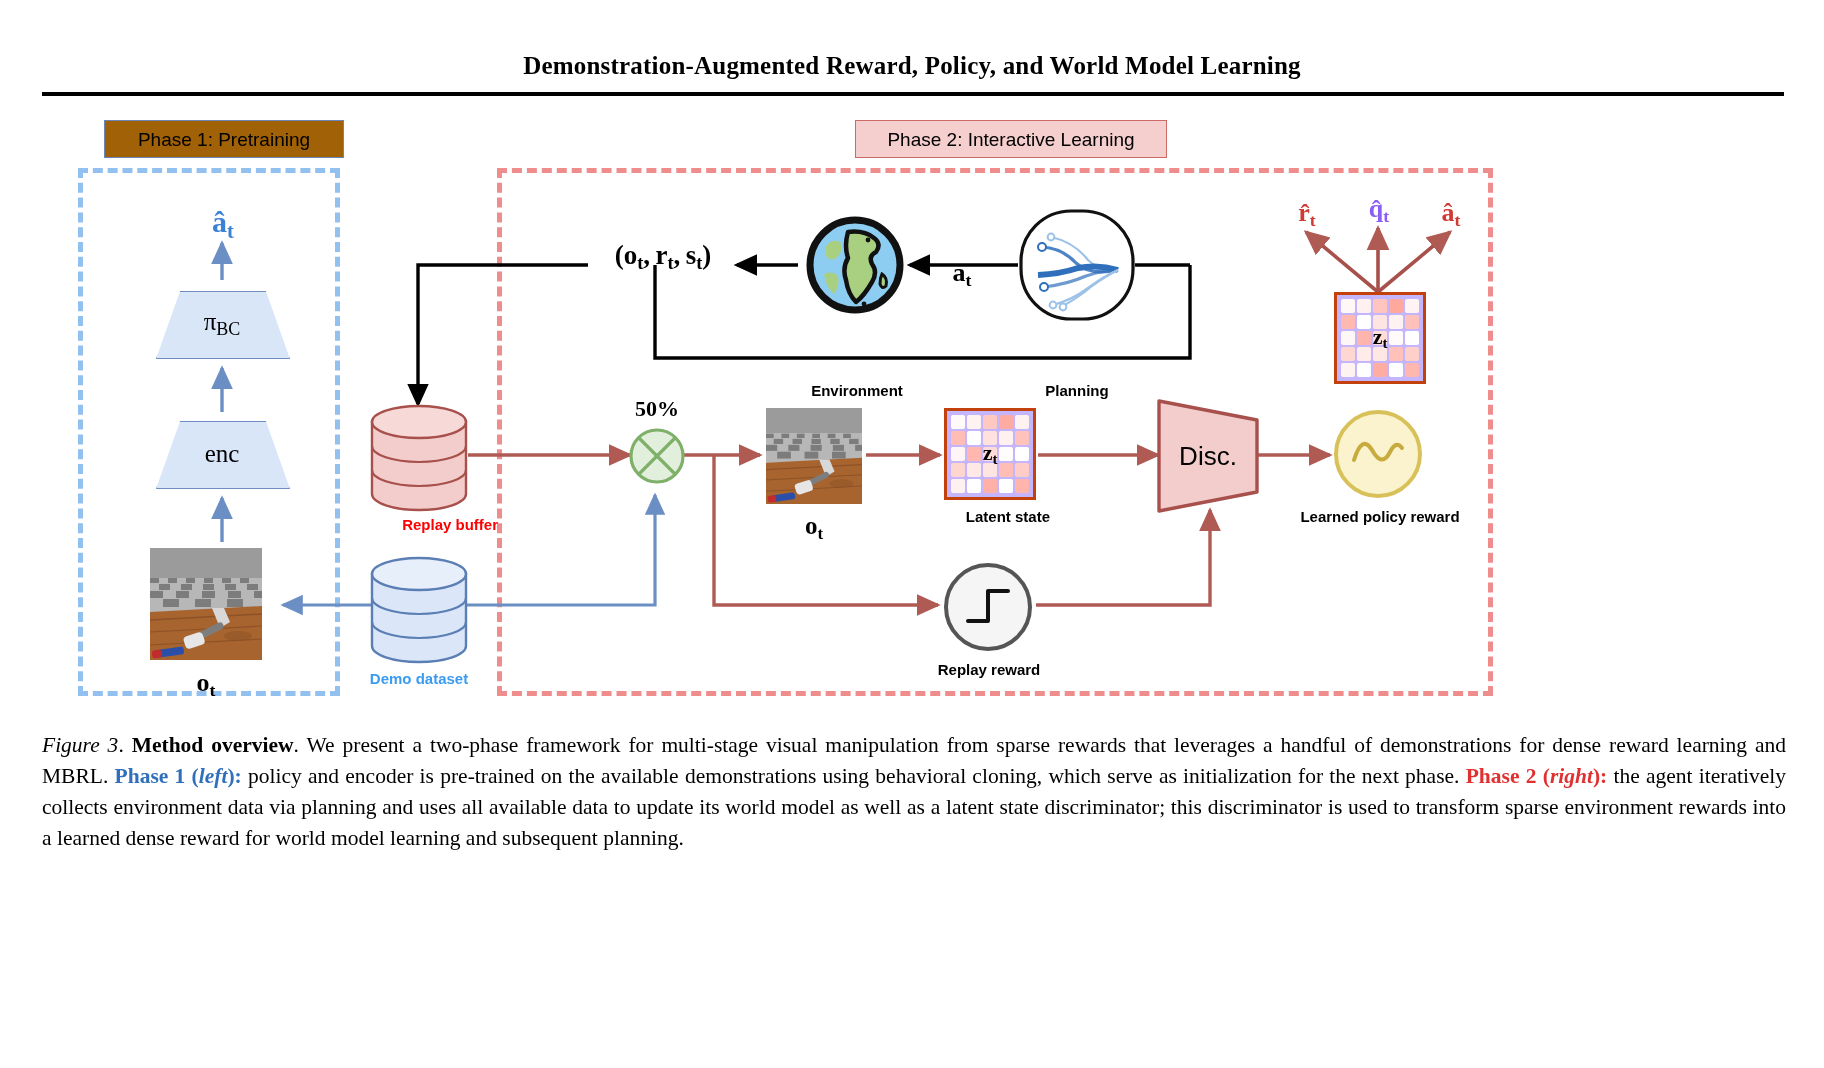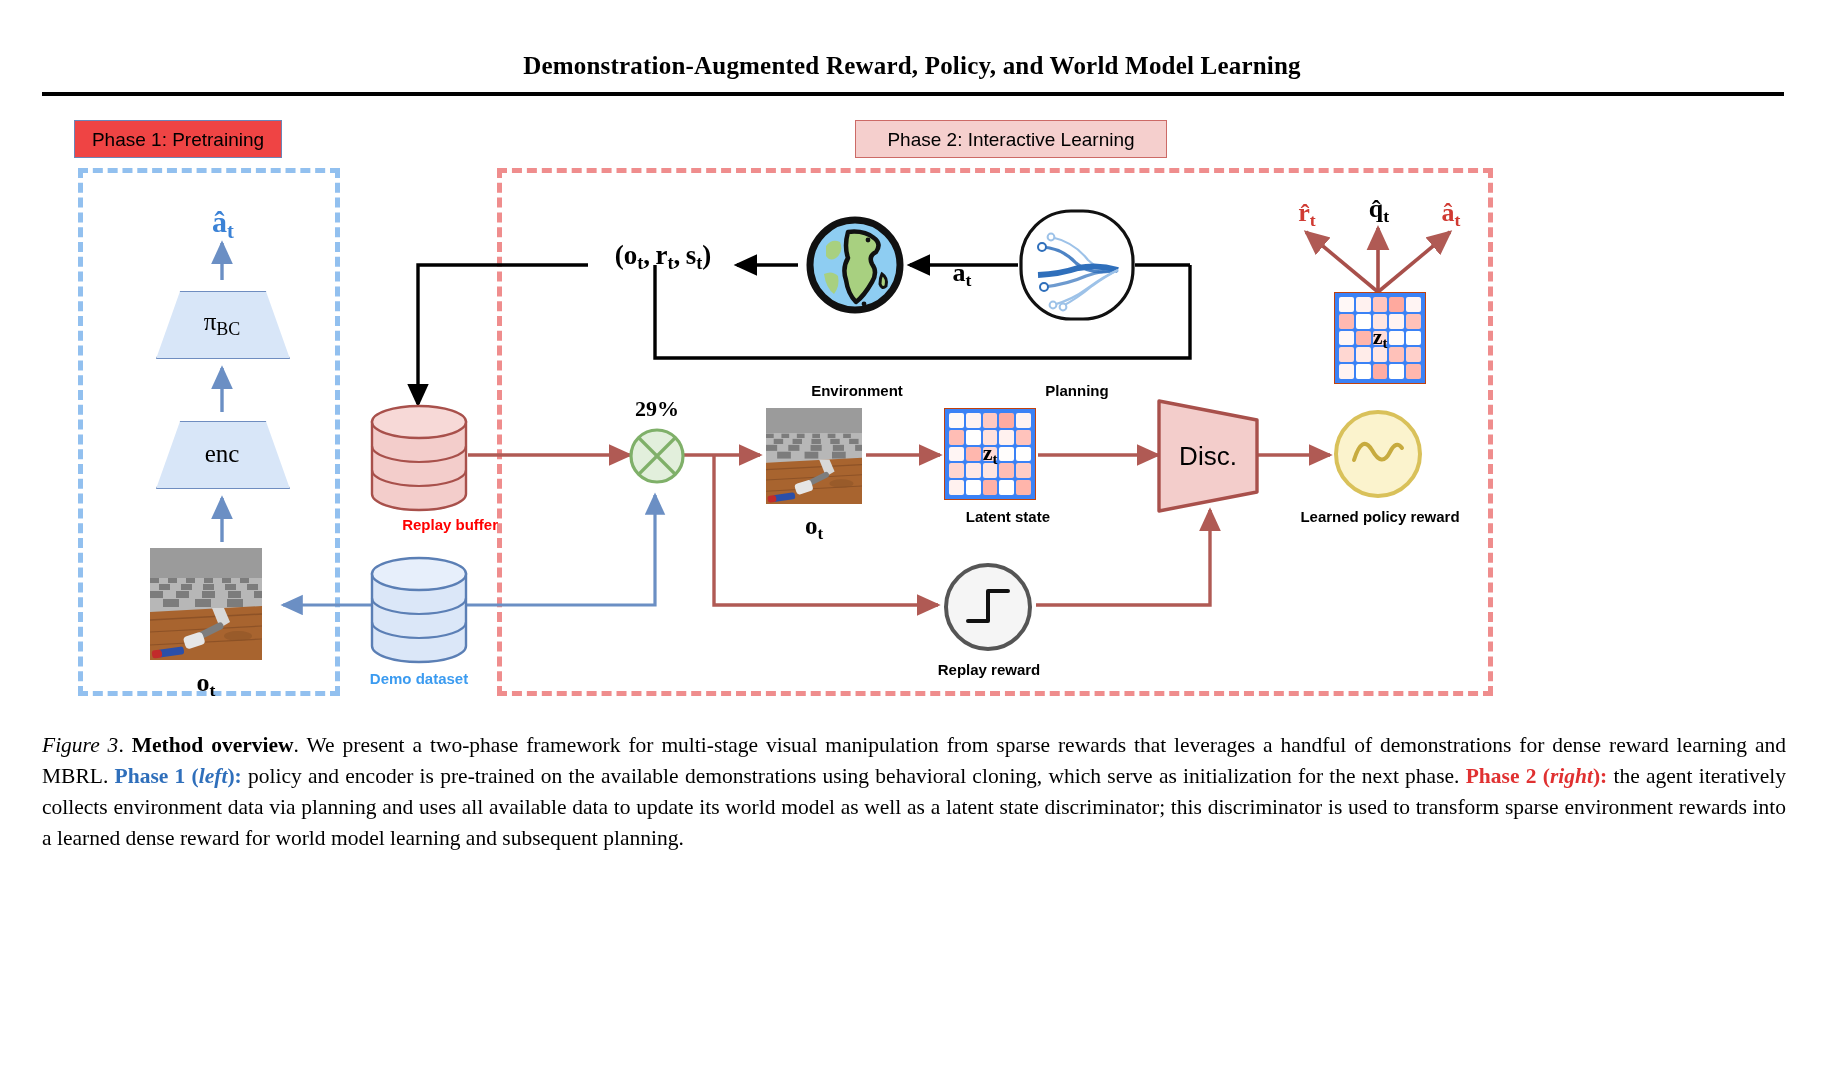--- a/index.html
+++ b/index.html
@@ -11,21 +11,21 @@
     top:52px;left:0;width:1824px;text-align:center;
     font-family:"Liberation Serif",serif;font-weight:bold;font-size:25px;
     letter-spacing:.2px;
   }
   #title-rule{top:92px;left:42px;width:1742px;height:4px;background:#000;}
   
   .phase-banner{
     font-size:19px;text-align:center;line-height:38px;height:38px;
     border-width:1.6px;border-style:solid;box-sizing:border-box;
   }
-  #phase1-banner{top:120px;left:74px;width:208px;background:#ef4444;border-color:#6b86b8;}
+  #phase1-banner{top:120px;left:104px;width:240px;background:#a16207;border-color:#6b86b8;}
   #phase2-banner{top:120px;left:855px;width:312px;background:#f5cfcd;border-color:#cc6a66;}
   
   #phase1-box{top:168px;left:78px;width:262px;height:528px;
      border:5px dashed #92c0ef;box-sizing:border-box;}
   #phase2-box{top:168px;left:497px;width:996px;height:528px;
      border:5px dashed #ef8d8d;box-sizing:border-box;}
   
   .math{font-family:"Liberation Serif",serif;font-weight:bold;}
   .lbl-bold{font-weight:bold;font-size:15px;}
   .sub{font-size:.68em;vertical-align:-0.28em;font-weight:bold;}
@@ -36,22 +36,22 @@
      transform:translateY(-50%);text-align:center;
      font-family:"Liberation Serif",serif;font-size:25px;color:#000;}
   
   .robot{border:0;overflow:hidden;position:absolute;}
   
   .cyl{position:absolute;}
   
   .red-lbl{color:#ff0000;font-weight:bold;font-size:15px;}
   .blue-lbl{color:#3b9bf0;font-weight:bold;font-size:15px;}
   
-  .zgrid{position:absolute;background:#3b82f6;padding:4px;box-sizing:border-box;
-         border:1px solid #c2410c;}
+  .zgrid{position:absolute;background:#c4b5fd;padding:4px;box-sizing:border-box;
+         border:3px solid #c2410c;}
   .zgrid .cells{display:grid;gap:2px;width:100%;height:100%;}
   .zgrid .cell{border-radius:2px;}
   .zlabel{position:absolute;left:0;width:100%;top:50%;transform:translateY(-50%);
      text-align:center;font-family:"Liberation Serif",serif;font-weight:bold;font-size:22px;}
   
   #caption{
     top:730px;left:42px;width:1744px;
     font-family:"Liberation Serif",serif;font-size:21.5px;line-height:31px;
     text-align:justify;
   }
@@ -232,21 +232,21 @@
     <circle cx="26" cy="79" r="4" fill="#fff" stroke="#2f6fbb" stroke-width="2"></circle>
     <circle cx="35" cy="97" r="3.4" fill="#fff" stroke="#9dc2e8" stroke-width="2"></circle>
     <circle cx="45" cy="99" r="3.4" fill="#fff" stroke="#9dc2e8" stroke-width="2"></circle>
   </svg>
 </div>
 <div class="abs lbl-bold" style="top:382px;left:1012px;width:130px;text-align:center;">Planning</div>
 
 <div class="abs math" style="top:198px;left:1274px;width:66px;text-align:center;font-size:26px;color:#d03a32;">
   <span>r̂</span><span class="sub">t</span>
 </div>
-<div class="abs math" style="top:194px;left:1346px;width:66px;text-align:center;font-size:26px;color:#000000;">
+<div class="abs math" style="top:194px;left:1346px;width:66px;text-align:center;font-size:26px;color:#8b5cf6;">
   <span>q̂</span><span class="sub">t</span>
 </div>
 <div class="abs math" style="top:198px;left:1418px;width:66px;text-align:center;font-size:26px;color:#d03a32;">
   <span>â</span><span class="sub">t</span>
 </div>
 
 <div class="zgrid" id="wm-grid" style="top:292px;left:1334px;width:92px;height:92px;">
   <div class="cells" style="grid-template-columns: repeat(5, 1fr); grid-template-rows: repeat(5, 1fr);">
       <div class="cell" style="background: rgb(255, 248, 247);"></div>
       <div class="cell" style="background: rgb(255, 241, 239);"></div>
@@ -270,21 +270,21 @@
       <div class="cell" style="background: rgb(255, 207, 201);"></div>
       <div class="cell" style="background: rgb(255, 243, 242);"></div>
       <div class="cell" style="background: rgb(255, 255, 255);"></div>
       <div class="cell" style="background: rgb(255, 173, 163);"></div>
       <div class="cell" style="background: rgb(255, 255, 255);"></div>
       <div class="cell" style="background: rgb(255, 183, 174);"></div>
     </div>
   <span class="zlabel"><span>z</span><span class="sub">t</span></span>
 </div>
 
-<div class="abs math" style="top:396px;left:622px;width:70px;text-align:center;font-size:22px;">29%</div>
+<div class="abs math" style="top:396px;left:622px;width:70px;text-align:center;font-size:22px;">50%</div>
 <div class="abs" style="top:427px;left:628px;width:58px;height:58px;">
   <svg width="58" height="58" viewBox="0 0 58 58">
     <circle cx="29" cy="29" r="26" fill="#e2efdc" stroke="#7fb069" stroke-width="3.2"></circle>
     <line x1="11" y1="11" x2="47" y2="47" stroke="#7fb069" stroke-width="3.2"></line>
     <line x1="47" y1="11" x2="11" y2="47" stroke="#7fb069" stroke-width="3.2"></line>
   </svg>
 </div>
 
 <div class="abs robot" style="top:408px;left:766px;width:96px;height:96px;">
   <svg width="96" height="96" viewBox="0 0 112 112">

